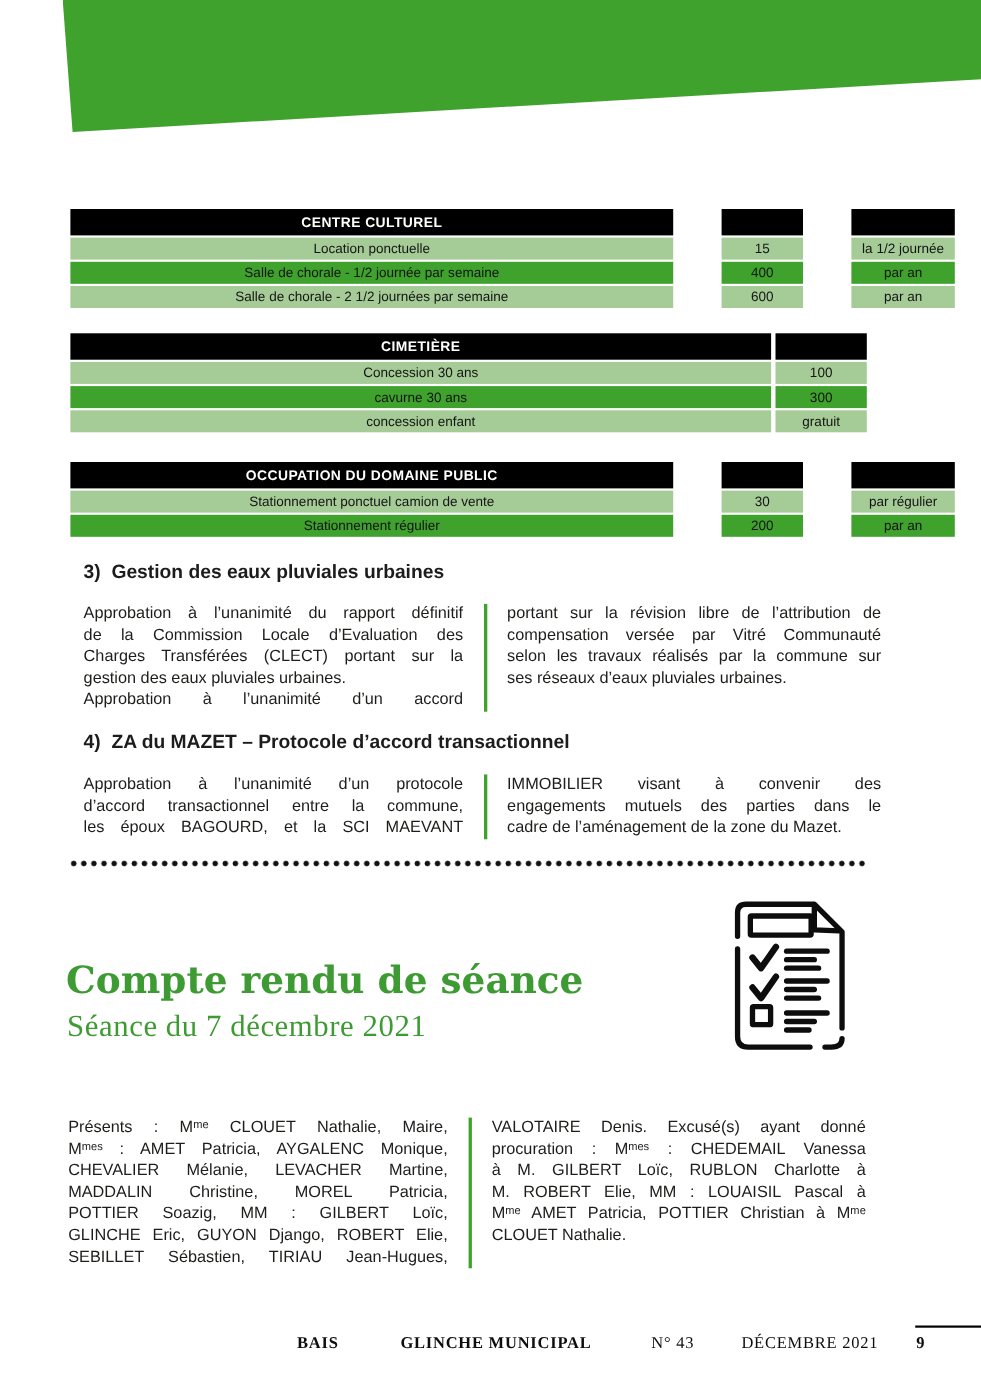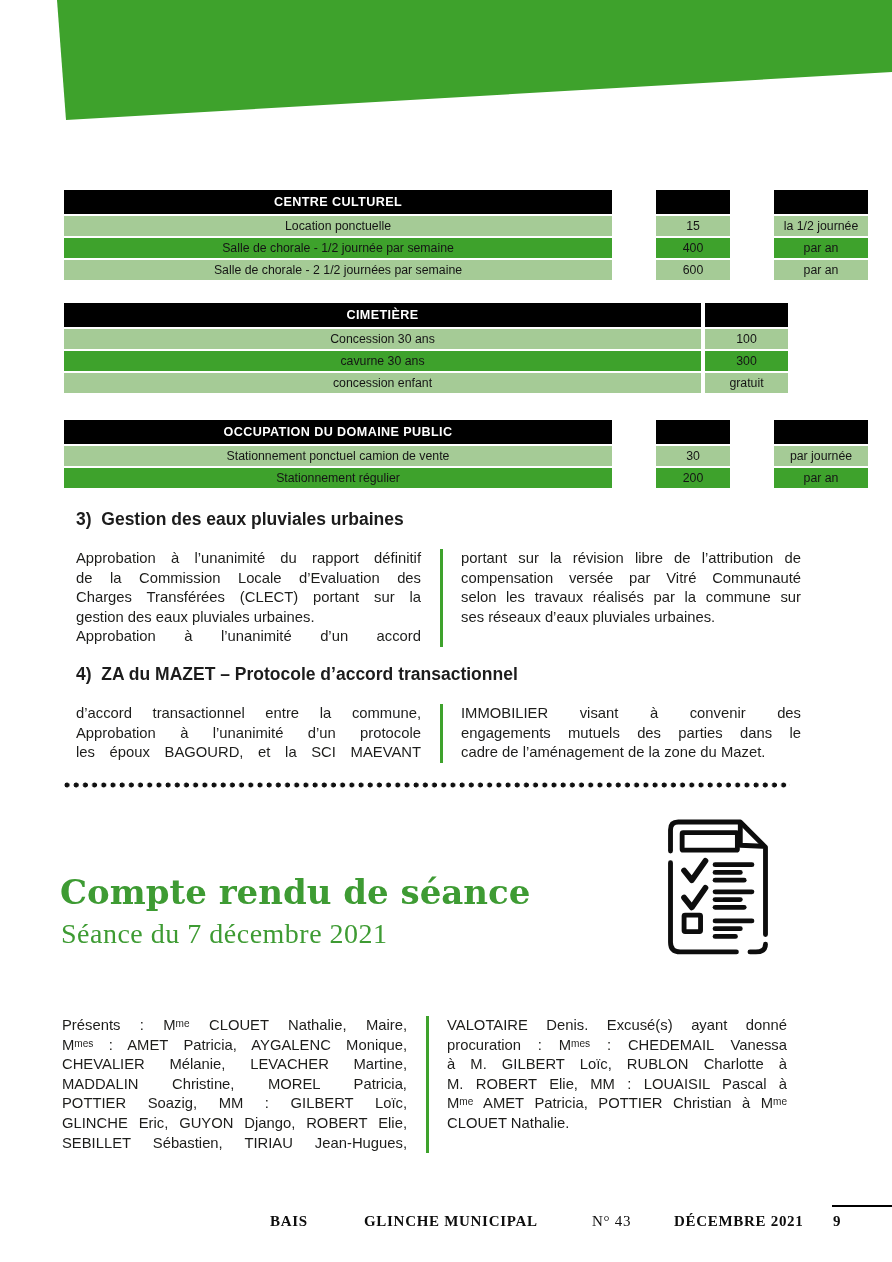--- a/index.html
+++ b/index.html
@@ -48,21 +48,21 @@
   .rep-icon{position:absolute;left:655px;top:812px;}
   #repcols{top:1016px;left:62px;width:727px;}
 
   
   .footer{position:absolute;left:0;top:1213px;width:892px;height:30px;
           font-family:"Liberation Serif","DejaVu Serif",serif;font-size:15px;color:#0d0d0d;}
   .footer span{position:absolute;top:0;letter-spacing:.7px;}
   .f-city{left:270px;font-weight:bold;}
   .f-bul{left:364px;font-weight:bold;}
   .f-num{left:592px;font-weight:normal;}
-  .f-date{left:674px;font-weight:bold;}
+  .f-date{left:674px;font-weight:normal;}
   .f-page{left:833px;font-weight:bold;}
   .f-line{position:absolute;left:832px;top:1205px;width:60px;height:2px;background:#000;}
 </style>
 </head>
 <body>
 
 <div class="page">
 
   <div class="band"></div>
 
@@ -108,21 +108,21 @@
     </div>
   <div class="price-table cols3" id="t3">
       <div class="tr head">
         <div class="cell title">OCCUPATION DU DOMAINE PUBLIC</div>
         <div class="cell"></div>
         <div class="cell"></div>
       </div>
       <div class="tr light">
         <div class="cell">Stationnement ponctuel camion de vente</div>
         <div class="cell">30</div>
-        <div class="cell">par journée</div>
+        <div class="cell">par régulier</div>
       </div>
       <div class="tr dark">
         <div class="cell">Stationnement régulier</div>
         <div class="cell">200</div>
         <div class="cell">par an</div>
       </div>
     </div>
 
   <div class="section" id="sec3">
     <h2>3)  Gestion des eaux pluviales urbaines</h2>
@@ -141,22 +141,22 @@
           <div class="jline">selon les travaux réalisés par la commune sur</div>
           <div class="eline">ses réseaux d’eaux pluviales urbaines.</div>
         </div>
     </div>
   </div>
 
   <div class="section" id="sec4">
     <h2>4)  ZA du MAZET – Protocole d’accord transactionnel</h2>
     <div class="twocol">
       <div class="col left">
+          <div class="jline">Approbation à l’unanimité d’un protocole</div>
           <div class="jline">d’accord transactionnel entre la commune,</div>
-          <div class="jline">Approbation à l’unanimité d’un protocole</div>
           <div class="jline">les époux BAGOURD, et la SCI MAEVANT</div>
         </div>
       <div class="vdivider"></div>
       <div class="col right">
           <div class="jline">IMMOBILIER visant à convenir des</div>
           <div class="jline">engagements mutuels des parties dans le</div>
           <div class="eline">cadre de l’aménagement de la zone du Mazet.</div>
         </div>
     </div>
   </div>

